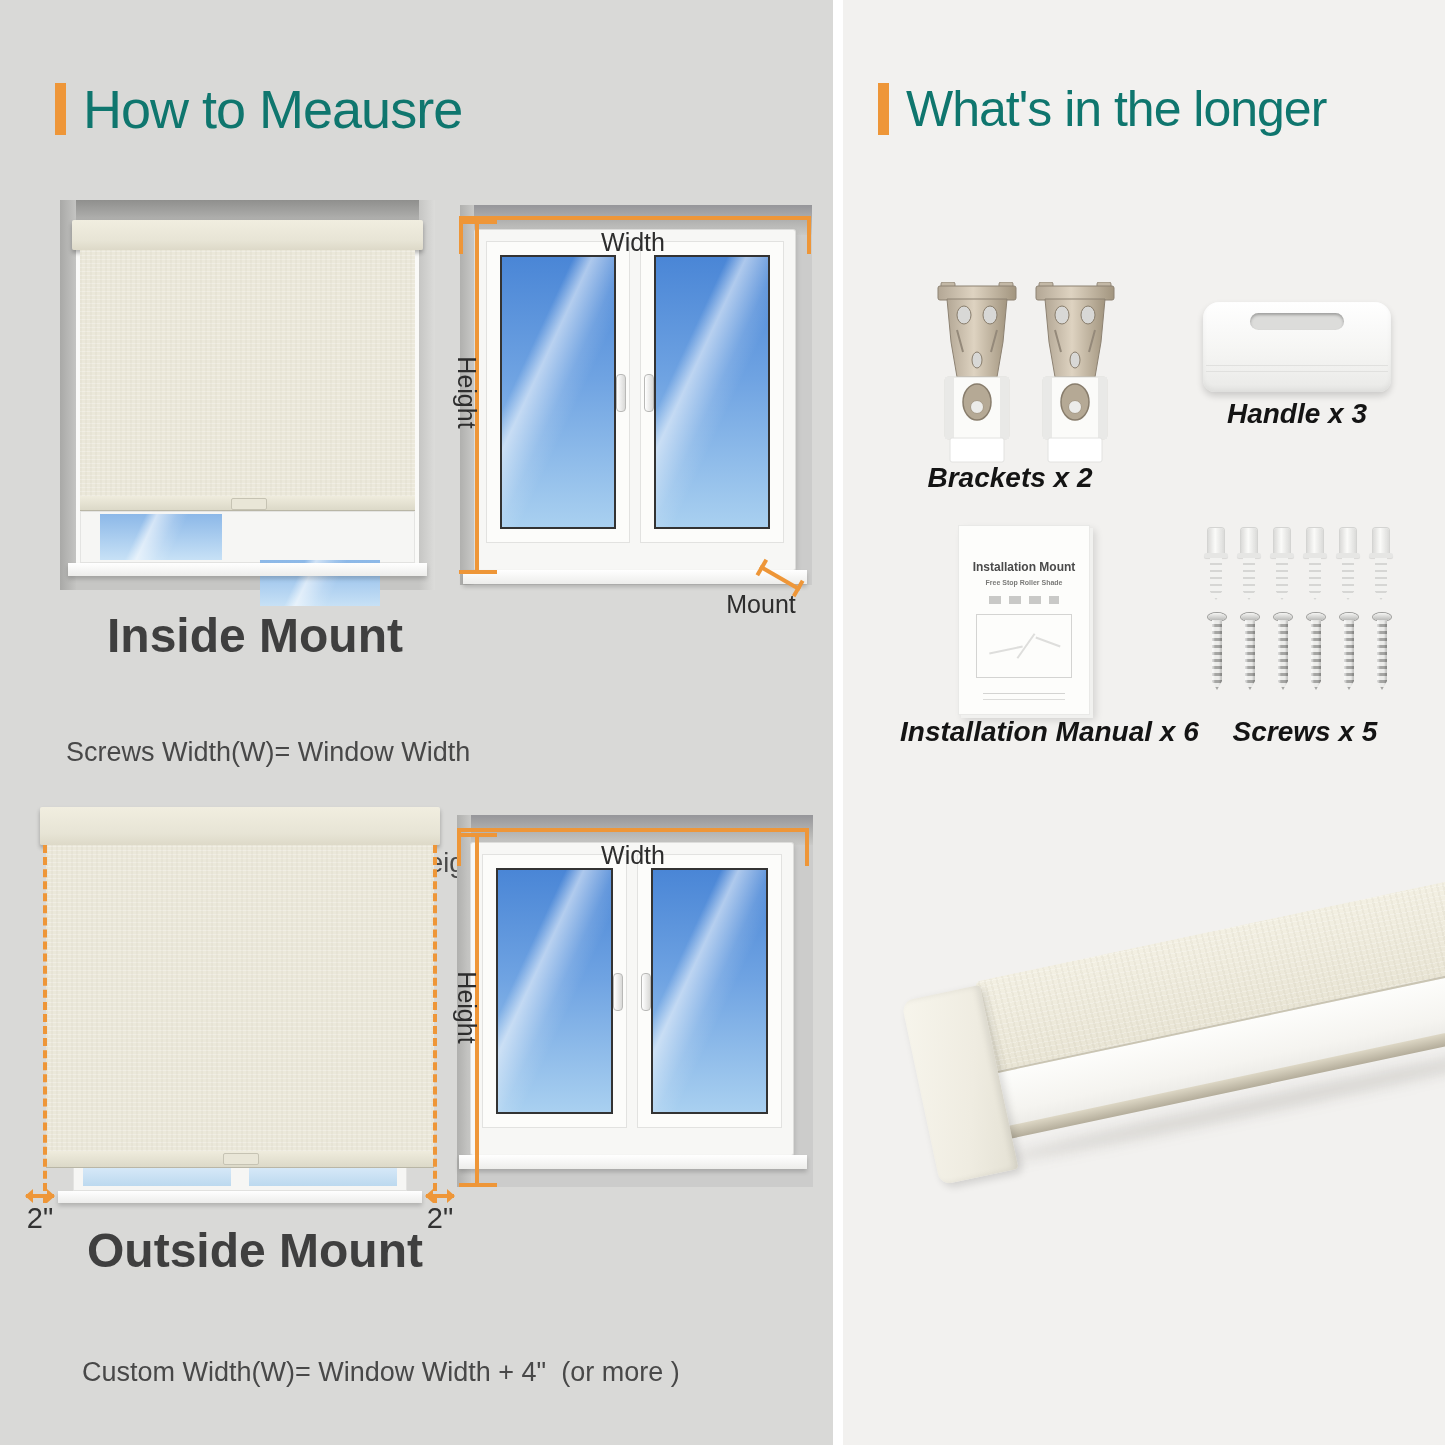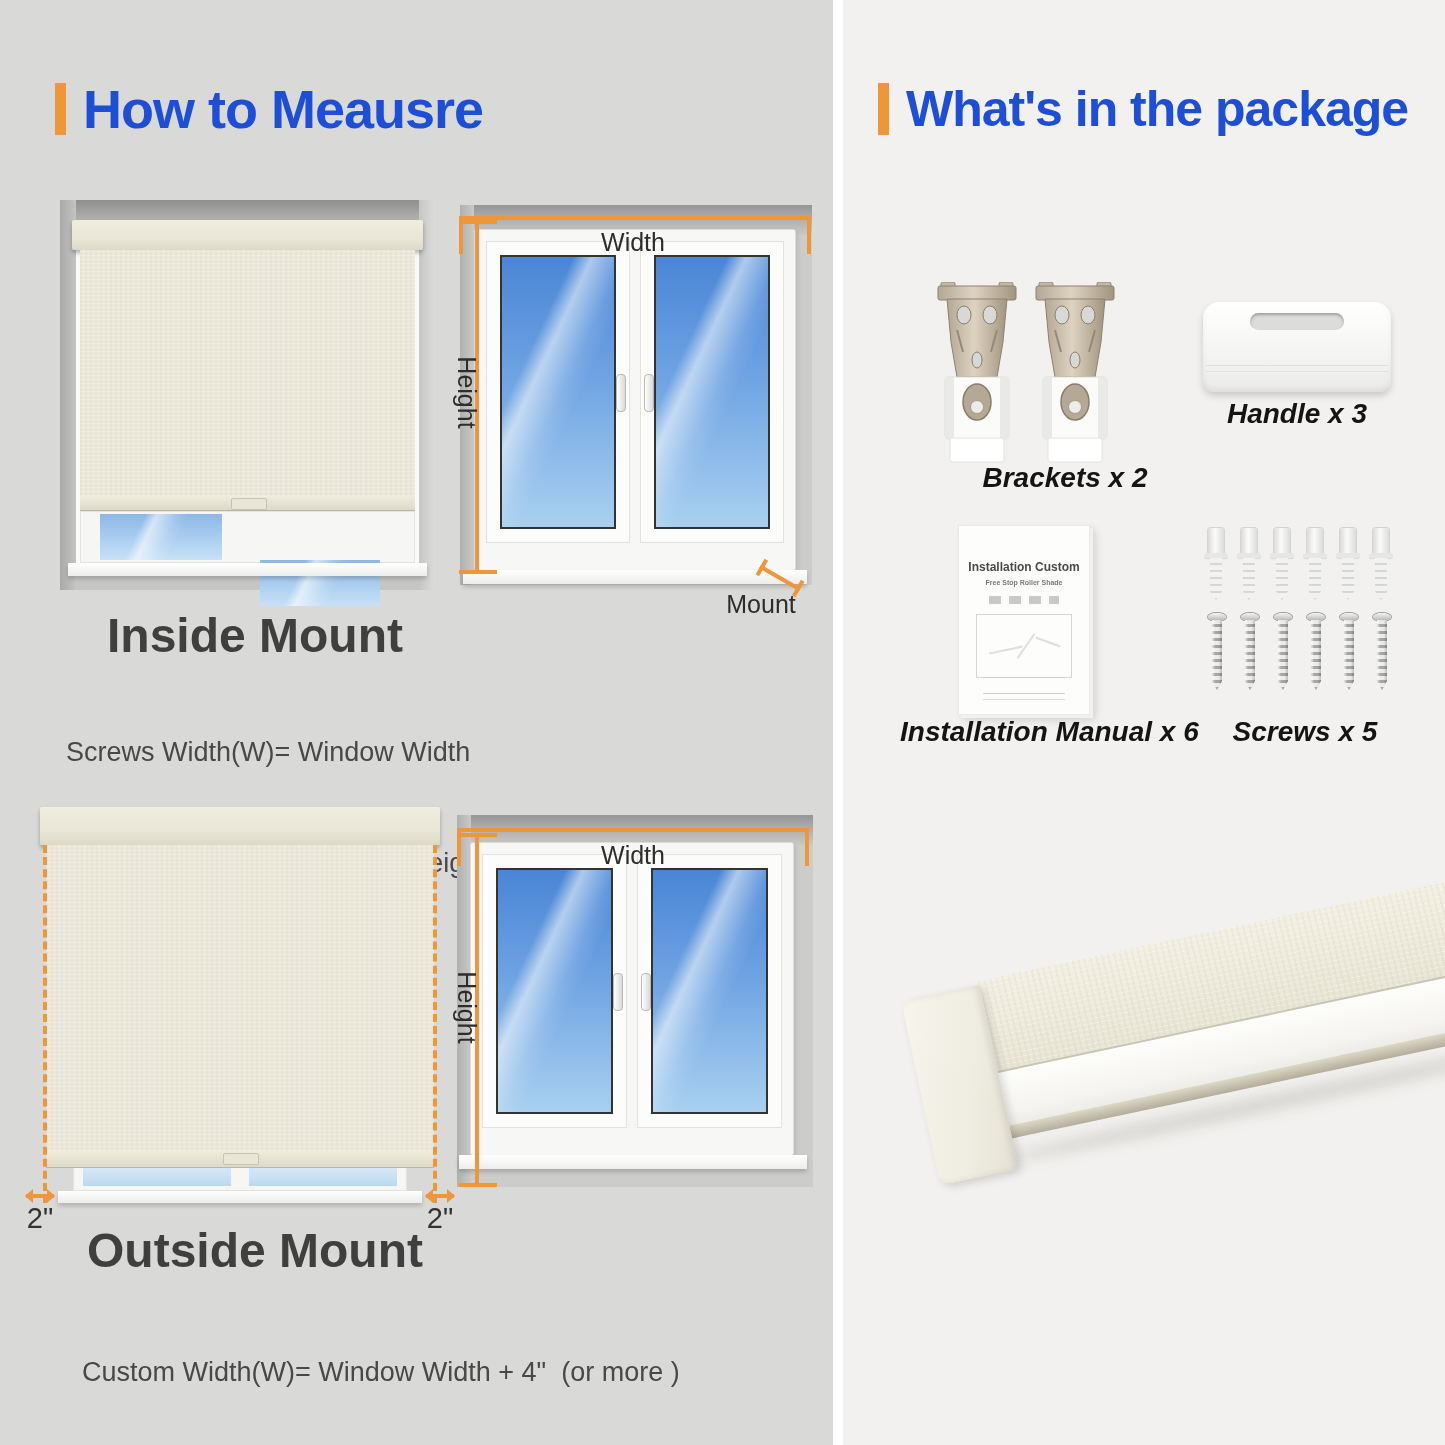--- a/index.html
+++ b/index.html
@@ -11,21 +11,21 @@
   }
   .abs{position:absolute;}
 
   
   .right-panel{left:843px;top:0;width:602px;height:1445px;background:#f2f1ef;}
   .panel-divider{left:833px;top:0;width:10px;height:1445px;background:#ffffff;}
 
   
   .section-title{display:flex;align-items:center;}
   .title-bar{width:11px;height:52px;background:#EE9638;margin-right:17px;flex:0 0 auto;}
-  .title-text{font-size:54px;font-weight:bold;color:#1d4ed8;letter-spacing:-1px;white-space:nowrap;}
+  .title-text{font-size:54px;font-weight:normal;color:#0f766e;letter-spacing:-1px;white-space:nowrap;}
   .left-title{left:55px;top:78px;}
   .right-title{left:878px;top:80px;}
   .right-title .title-text{font-size:50px;}
 
   
   .mount-heading{font-size:48px;font-weight:bold;color:#3f3f3f;text-align:center;}
   .body-lines{font-size:27px;color:#484848;line-height:37px;white-space:pre;}
   .measure-label{font-size:25px;color:#2d2d2d;text-align:center;}
   .gap-label{font-size:29px;color:#333;text-align:center;}
   .pkg-label{font-size:28px;font-weight:bold;font-style:italic;color:#141414;text-align:center;white-space:nowrap;}
@@ -257,21 +257,21 @@
 
   <div class="abs mount-heading" style="left:60px;top:1223px;width:390px;">Outside Mount</div>
 
   <div class="abs body-lines" style="left:82px;top:1280px;">
     <div>Custom Width(W)= Window Width + 4"  (or more )</div>
     
   </div>
 
   <div class="abs section-title right-title">
     <div class="title-bar"></div>
-    <div class="title-text">What's in the package</div>
+    <div class="title-text">What's in the longer</div>
   </div>
 
   <svg class="abs" style="left:933px;top:282px;" width="88" height="182" viewBox="0 0 88 182">
     <defs>
       <linearGradient id="metal" x1="0" y1="0" x2="1" y2="0">
         <stop offset="0" stop-color="#b3a795"></stop>
           <stop offset=".45" stop-color="#ded3c1"></stop>
           <stop offset="1" stop-color="#a2957f"></stop>
       </linearGradient>
     </defs>
@@ -299,31 +299,31 @@
     <ellipse cx="57" cy="33" rx="7" ry="9" fill="#d8d8d6" stroke="#887d6c" stroke-width="1"></ellipse>
     <path d="M24,48 L30,70 M64,48 L58,70" stroke="#94897a" stroke-width="2" fill="none"></path>
     <ellipse cx="44" cy="78" rx="5" ry="8" fill="#d8d8d6" stroke="#887d6c" stroke-width="1"></ellipse>
     <rect x="12" y="95" width="64" height="62" rx="3" fill="#fbfbf9" stroke="#ddddd9" stroke-width="1"></rect>
     <rect x="12" y="95" width="9" height="62" fill="#e9e9e7"></rect>
     <rect x="67" y="95" width="9" height="62" fill="#e9e9e7"></rect>
     <ellipse cx="44" cy="120" rx="14" ry="18" fill="#b5a995" stroke="#887d6c" stroke-width="1.5"></ellipse>
     <circle cx="44" cy="125" r="6.5" fill="#ececea" stroke="#a79b88" stroke-width="1"></circle>
     <rect x="17" y="156" width="54" height="24" rx="2" fill="#ffffff" stroke="#e2e2e0" stroke-width="1"></rect>
   </svg>
-  <div class="abs pkg-label" style="left:969px;top:462px;width:192px;">Brackets x 2</div>
+  <div class="abs pkg-label" style="left:914px;top:462px;width:192px;">Brackets x 2</div>
 
   <div class="abs handle-item" style="left:1203px;top:302px;width:188px;height:90px;">
     <div class="handle-slot"></div>
     <div class="handle-ridge" style="bottom:20px;"></div>
     <div class="handle-ridge" style="bottom:26px;"></div>
   </div>
   <div class="abs pkg-label" style="left:1202px;top:398px;width:190px;">Handle x 3</div>
 
   <div class="abs manual" style="left:958px;top:525px;width:130px;height:188px;">
-    <div class="manual-title">Installation Custom</div>
+    <div class="manual-title">Installation Mount</div>
     <div class="manual-sub">Free Stop Roller Shade</div>
     <div class="manual-marks"></div>
     <div class="manual-box">
       <i style="left:12px;top:34px;width:34px;height:2px;transform:rotate(-12deg);"></i>
       <i style="left:48px;top:16px;width:2px;height:30px;transform:rotate(35deg);"></i>
       <i style="left:58px;top:26px;width:26px;height:2px;transform:rotate(20deg);"></i>
     </div>
     <div class="manual-foot"></div>
   </div>
   <div class="abs pkg-label" style="left:900px;top:716px;width:286px;">Installation Manual x 6</div>

